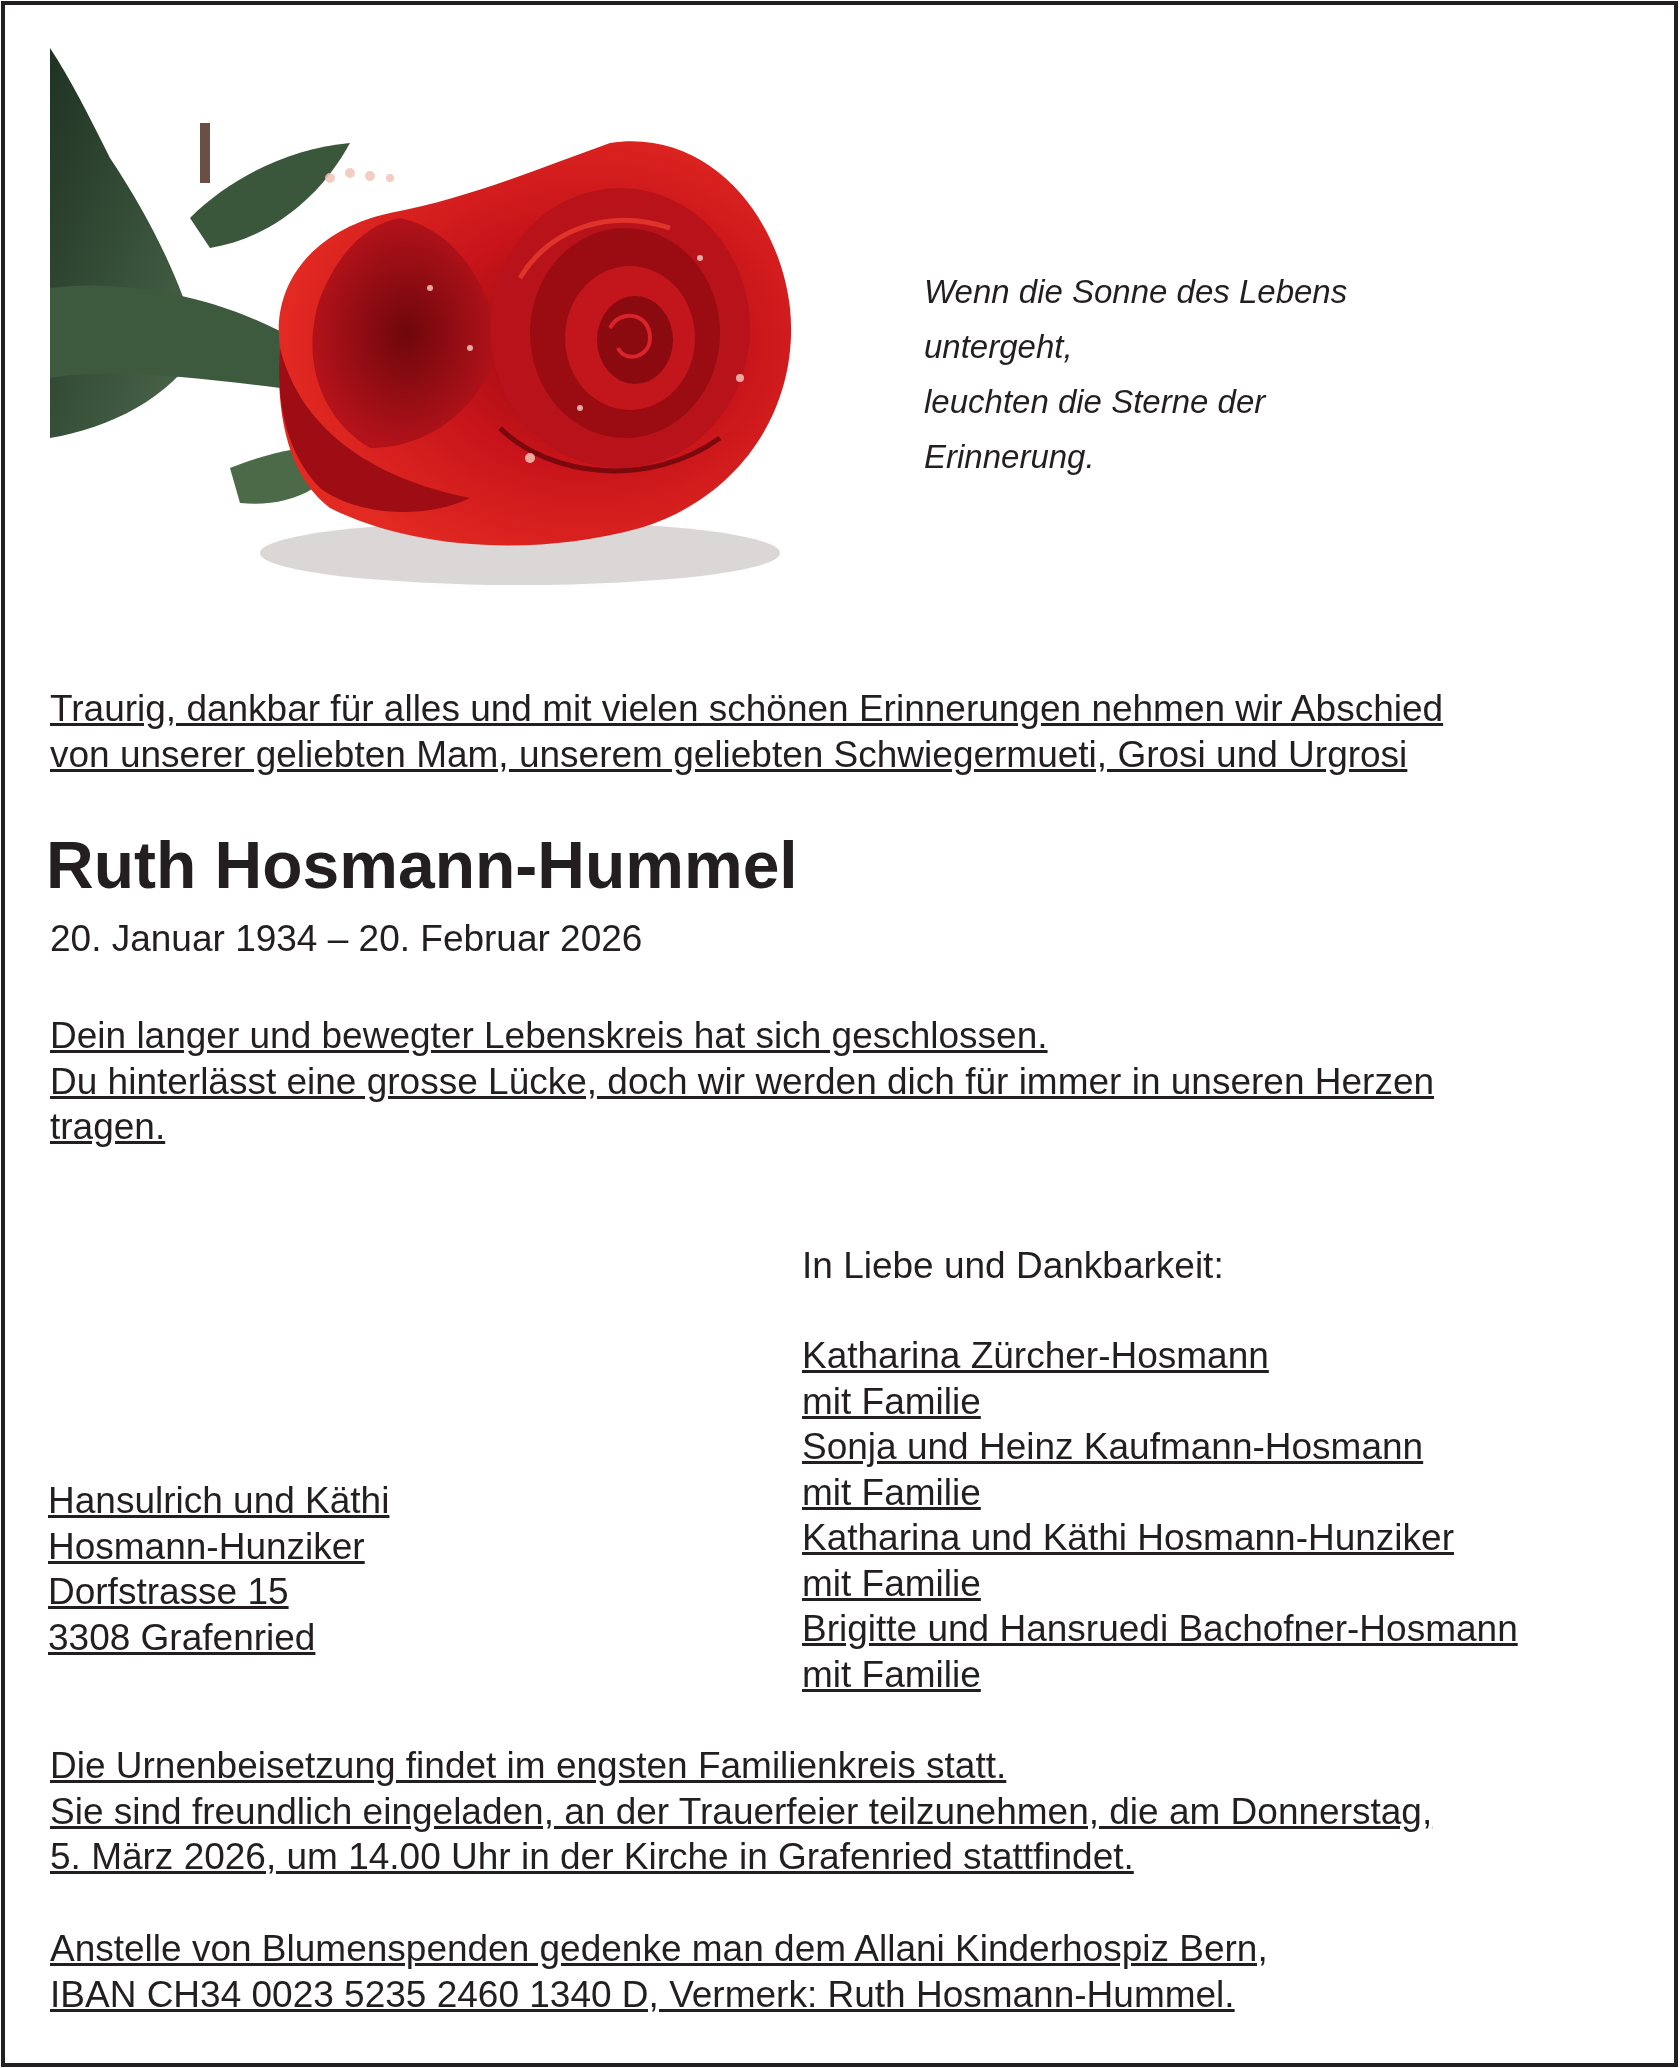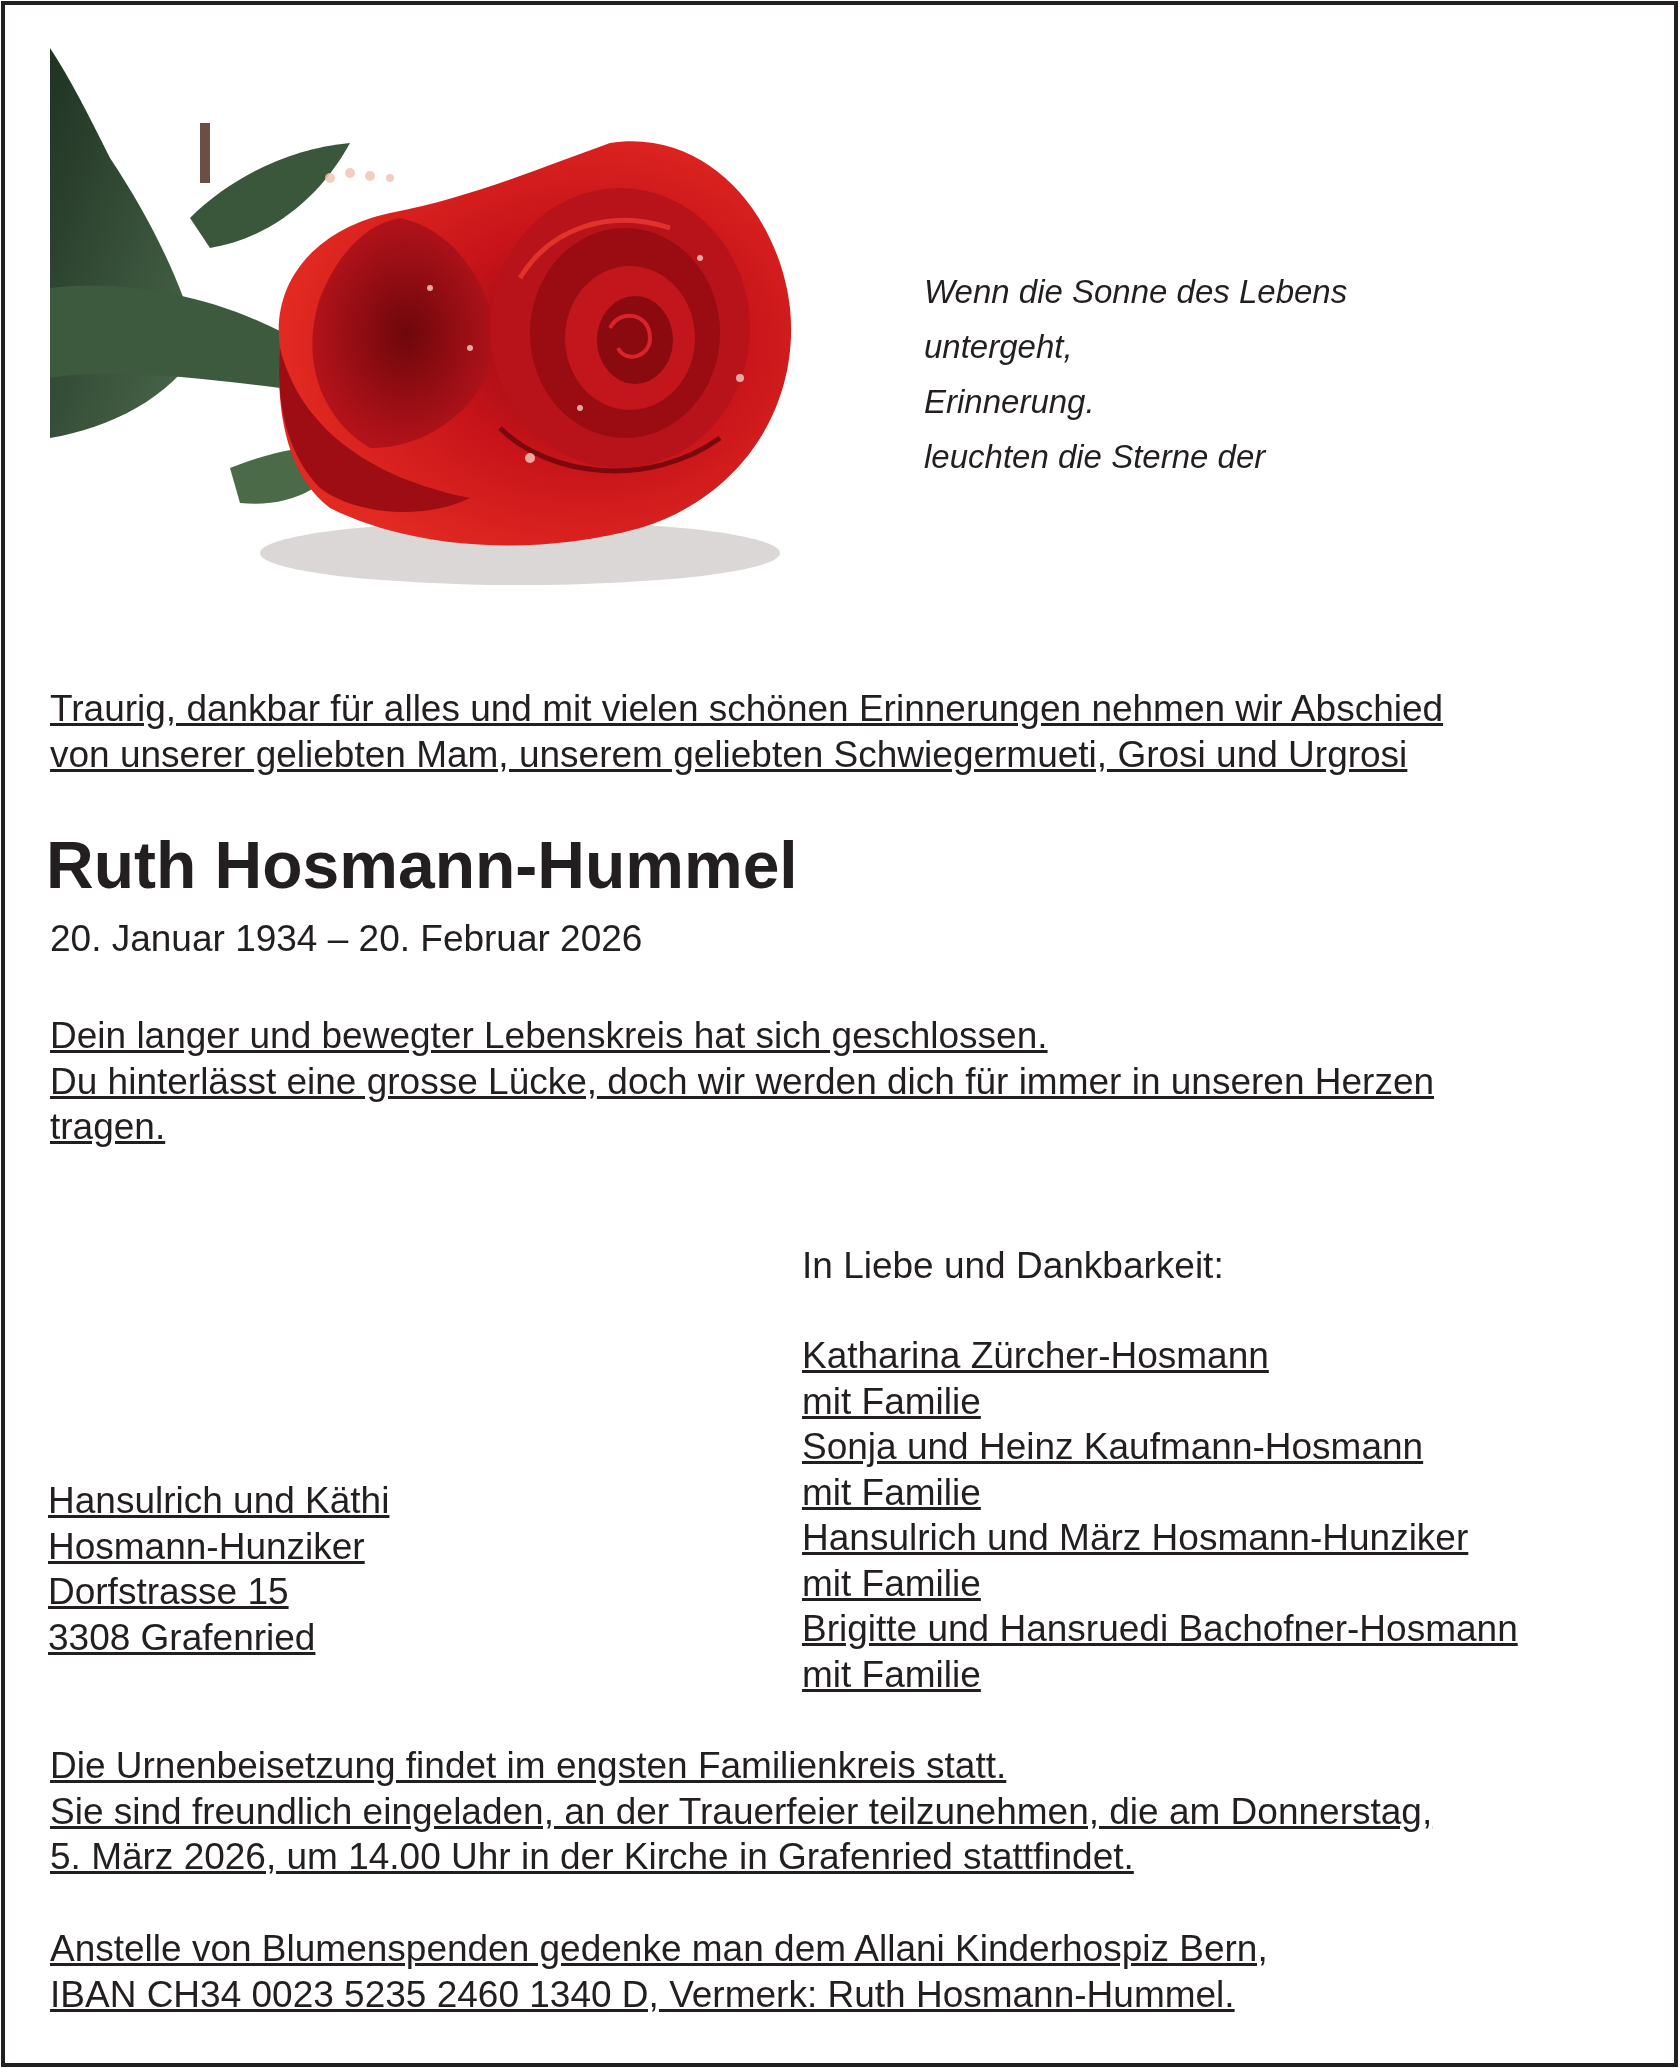--- a/index.html
+++ b/index.html
@@ -71,22 +71,22 @@
         <circle cx="690" cy="330" r="4"></circle>
       <circle cx="380" cy="240" r="3"></circle>
         <circle cx="530" cy="360" r="3"></circle>
     </g>
   </svg>
 </div>
 
 <div class="quote">
   <div>Wenn die Sonne des Lebens</div>
   <div>untergeht,</div>
+  <div>leuchten die Sterne der</div>
   <div>Erinnerung.</div>
-  <div>leuchten die Sterne der</div>
 </div>
 
 <div class="abs body-text lines" style="left:50px; top:686px;">
   <div>Traurig, dankbar für alles und mit vielen schönen Erinnerungen nehmen wir Abschied</div>
   <div>von unserer geliebten Mam, unserem geliebten Schwiegermueti, Grosi und Urgrosi</div>
 </div>
 
 <div class="abs name" style="left:46px; top:820px;">Ruth Hosmann-Hummel</div>
 <div class="abs dates" style="left:50px; top:918px;">20. Januar 1934 – 20. Februar 2026</div>
 
@@ -95,21 +95,21 @@
   <div>Du hinterlässt eine grosse Lücke, doch wir werden dich für immer in unseren Herzen</div>
   <div>tragen.</div>
 </div>
 
 <div class="abs body-text" style="left:802px; top:1243px;">In Liebe und Dankbarkeit:</div>
 <div class="abs body-text lines" style="left:802px; top:1333px;">
   <div>Katharina Zürcher-Hosmann</div>
   <div>mit Familie</div>
   <div>Sonja und Heinz Kaufmann-Hosmann</div>
   <div>mit Familie</div>
-  <div>Hansulrich und März Hosmann-Hunziker</div>
+  <div>Katharina und Käthi Hosmann-Hunziker</div>
   <div>mit Familie</div>
   <div>Brigitte und Hansruedi Bachofner-Hosmann</div>
   <div>mit Familie</div>
 </div>
 
 <div class="abs body-text lines" style="left:48px; top:1478px;">
   <div>Hansulrich und Käthi</div>
   <div>Hosmann-Hunziker</div>
   <div>Dorfstrasse 15</div>
   <div>3308 Grafenried</div>

